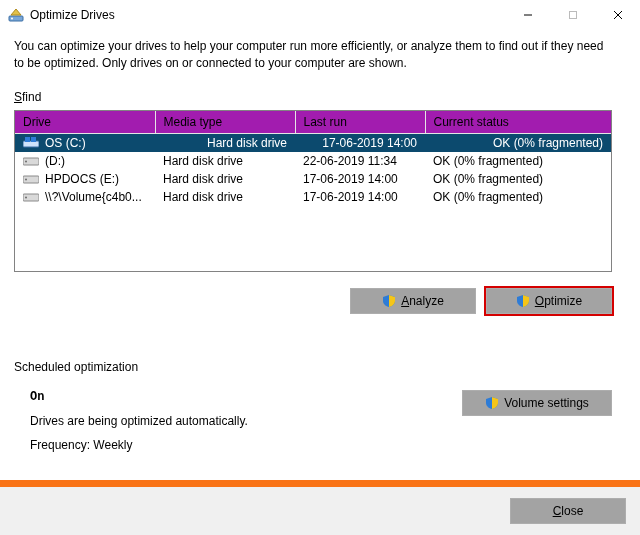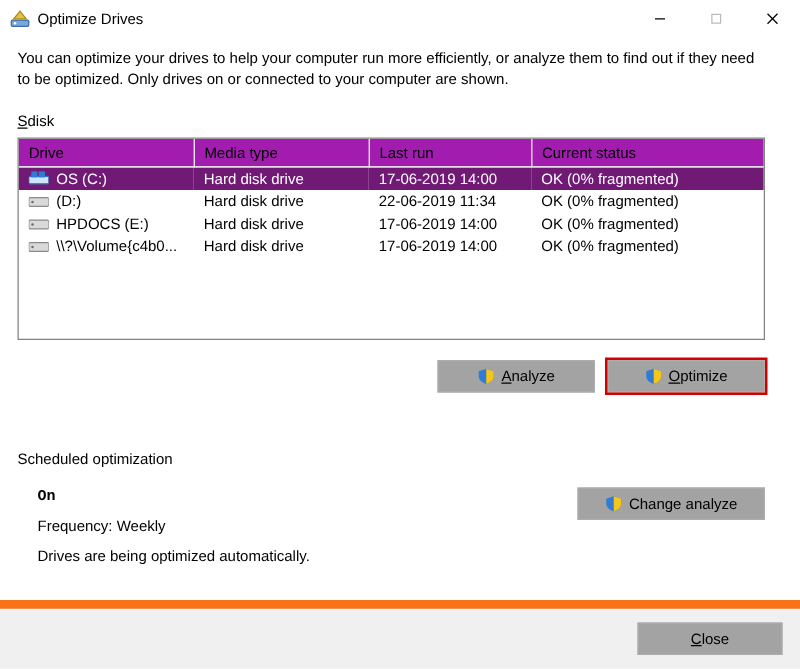--- a/index.html
+++ b/index.html
@@ -87,22 +87,23 @@
     background: #a21caf;
     white-space: nowrap;
   }
   table.drives th:last-child { border-right: none; }
   table.drives td {
     padding: 2px 8px;
     white-space: nowrap;
     vertical-align: middle;
   }
   tr.selected td {
-    background: #701a75;
+    background: #0c4a6e;
     color: #fff;
+    text-align: right;
   }
   .drive-cell {
     display: flex;
     align-items: center;
     gap: 6px;
   }
   .drive-icon { width: 16px; height: 12px; flex-shrink: 0; }
 
   
   .actions-row {
@@ -200,21 +201,21 @@
             <line x1="9" y1="1" x2="1" y2="9" stroke="#000"></line>
           </svg>
       </div>
     </div>
   </div>
 
   <div class="content">
 
     <div class="desc">You can optimize your drives to help your computer run more efficiently, or analyze them to find out if they need to be optimized. Only drives on or connected to your computer are shown.</div>
 
-    <div class="section-label"><span class="u">S</span><span>disk</span></div>
+    <div class="section-label"><span class="u">S</span><span>find</span></div>
 
     <div class="table-wrap">
       <table class="drives">
         <colgroup>
           <col style="width:140px">
             <col style="width:140px">
             <col style="width:130px">
             <col>
         </colgroup>
         <thead>
@@ -305,32 +306,32 @@
           </svg>
         </span>
         <span><span class="u">O</span><span>ptimize</span></span>
       </div>
     </div>
 
     <div class="sched-label">Scheduled optimization</div>
     <div class="sched-box">
       <div class="sched-left">
         <div class="on">On</div>
+        <div class="line">Drives are being optimized automatically.</div>
         <div class="line">Frequency: Weekly</div>
-        <div class="line">Drives are being optimized automatically.</div>
       </div>
       <div class="sched-right">
         <div class="btn" style="min-width:120px">
           <span class="shield">
             <svg viewBox="0 0 14 14" width="14" height="14">
               <path d="M7 1 L13 3 V7 C13 10 10 12.5 7 13 C4 12.5 1 10 1 7 V3 Z" fill="#2e7cd6"></path>
               <path d="M7 1 L13 3 V7 C13 10 10 12.5 7 13 Z" fill="#f5c518"></path>
             </svg>
           </span>
-          <span>Change analyze</span>
+          <span>Volume settings</span>
         </div>
       </div>
     </div>
 
   </div>
 
   <div class="bottom-bar">
     <div class="btn" style="min-width:86px">
       <span><span class="u">C</span><span>lose</span></span>
     </div>

